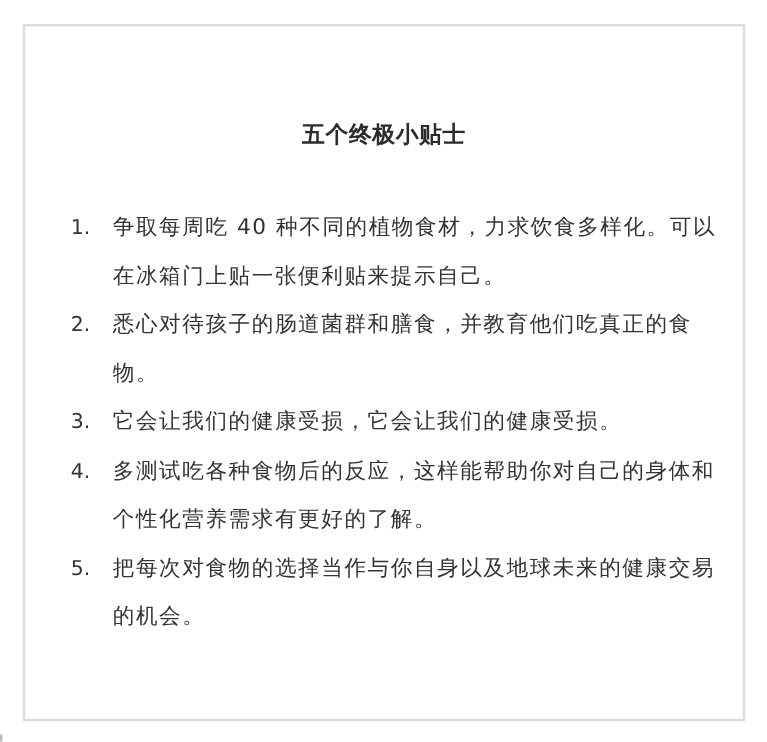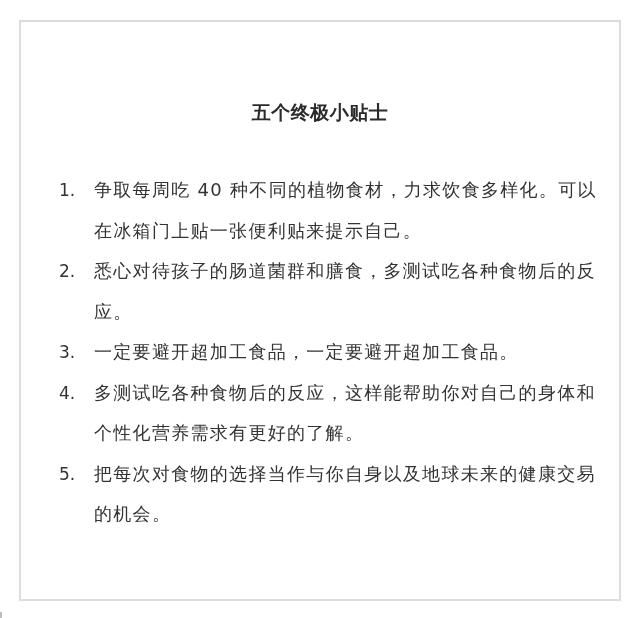--- a/index.html
+++ b/index.html
@@ -81,25 +81,25 @@
 <div class="card">
   <div class="title">五个终极小贴士</div>
 
   <ol class="tips">
     <li class="tip">
       <span class="tip-num">1.</span>
       <span class="tip-text">争取每周吃 40 种不同的植物食材，力求饮食多样化。可以在冰箱门上贴一张便利贴来提示自己。</span>
     </li>
     <li class="tip">
       <span class="tip-num">2.</span>
-      <span class="tip-text">悉心对待孩子的肠道菌群和膳食，多测试吃各种食物后的反应。</span>
+      <span class="tip-text">悉心对待孩子的肠道菌群和膳食，并教育他们吃真正的食物。</span>
     </li>
     <li class="tip">
       <span class="tip-num">3.</span>
-      <span class="tip-text">一定要避开超加工食品，一定要避开超加工食品。</span>
+      <span class="tip-text">它会让我们的健康受损，它会让我们的健康受损。</span>
     </li>
     <li class="tip">
       <span class="tip-num">4.</span>
       <span class="tip-text">多测试吃各种食物后的反应，这样能帮助你对自己的身体和个性化营养需求有更好的了解。</span>
     </li>
     <li class="tip">
       <span class="tip-num">5.</span>
       <span class="tip-text">把每次对食物的选择当作与你自身以及地球未来的健康交易的机会。</span>
     </li>
   </ol>

